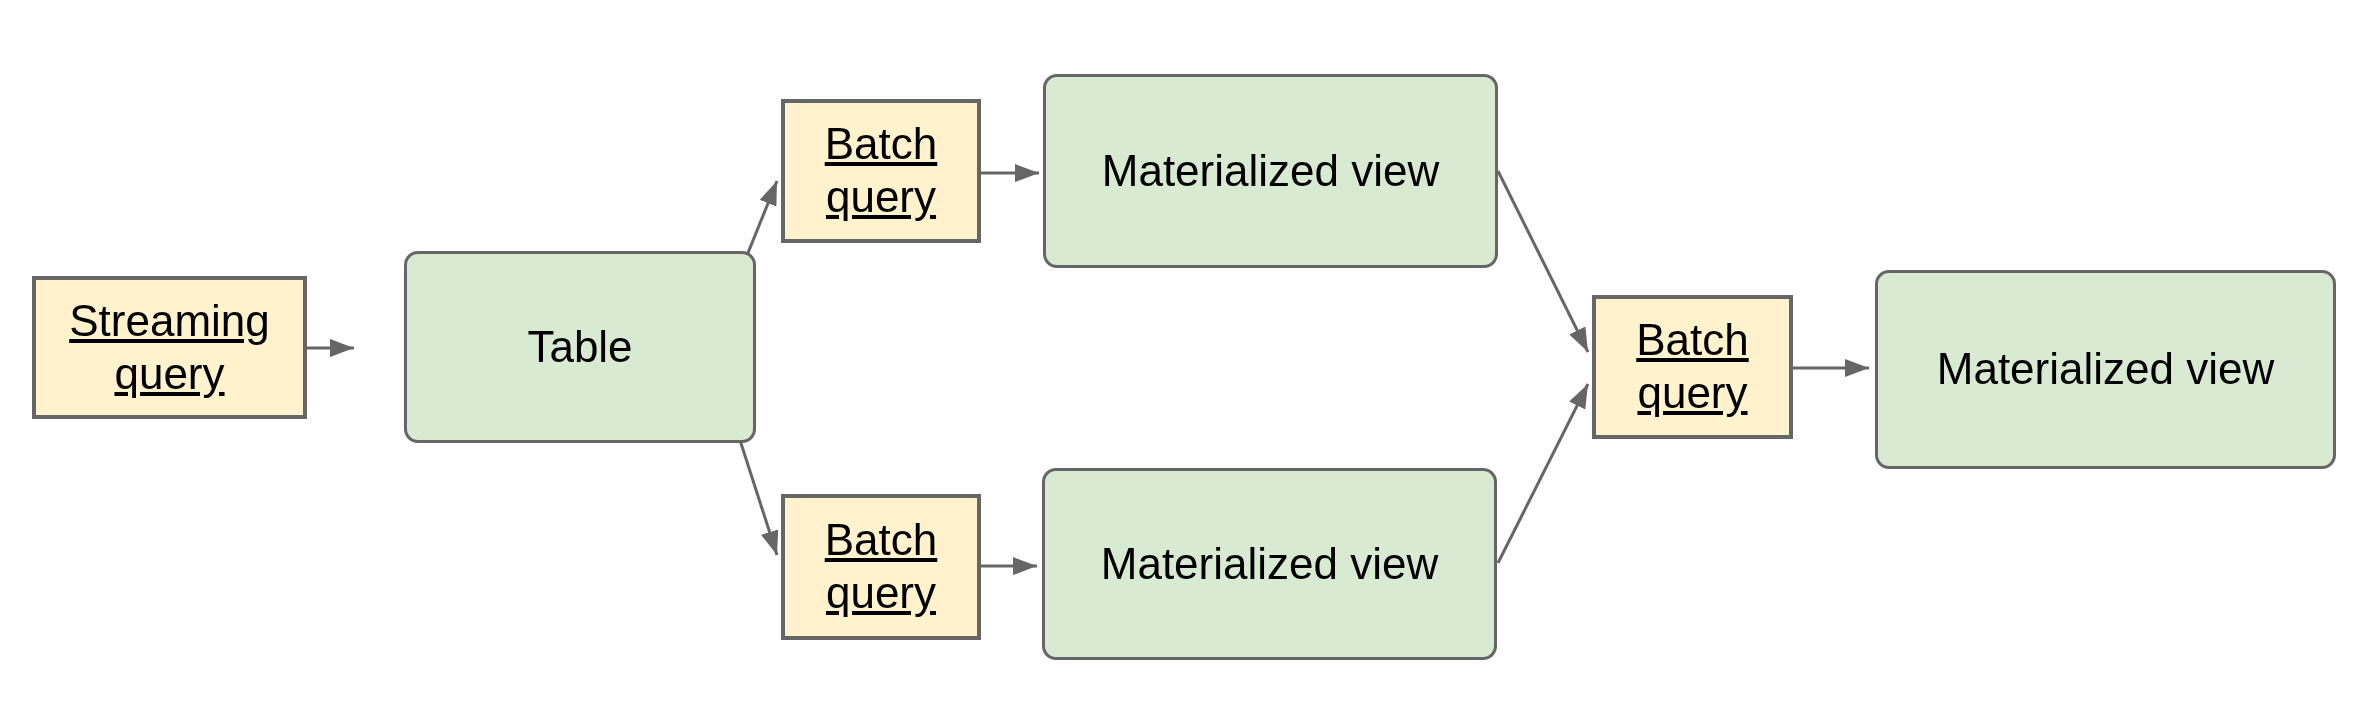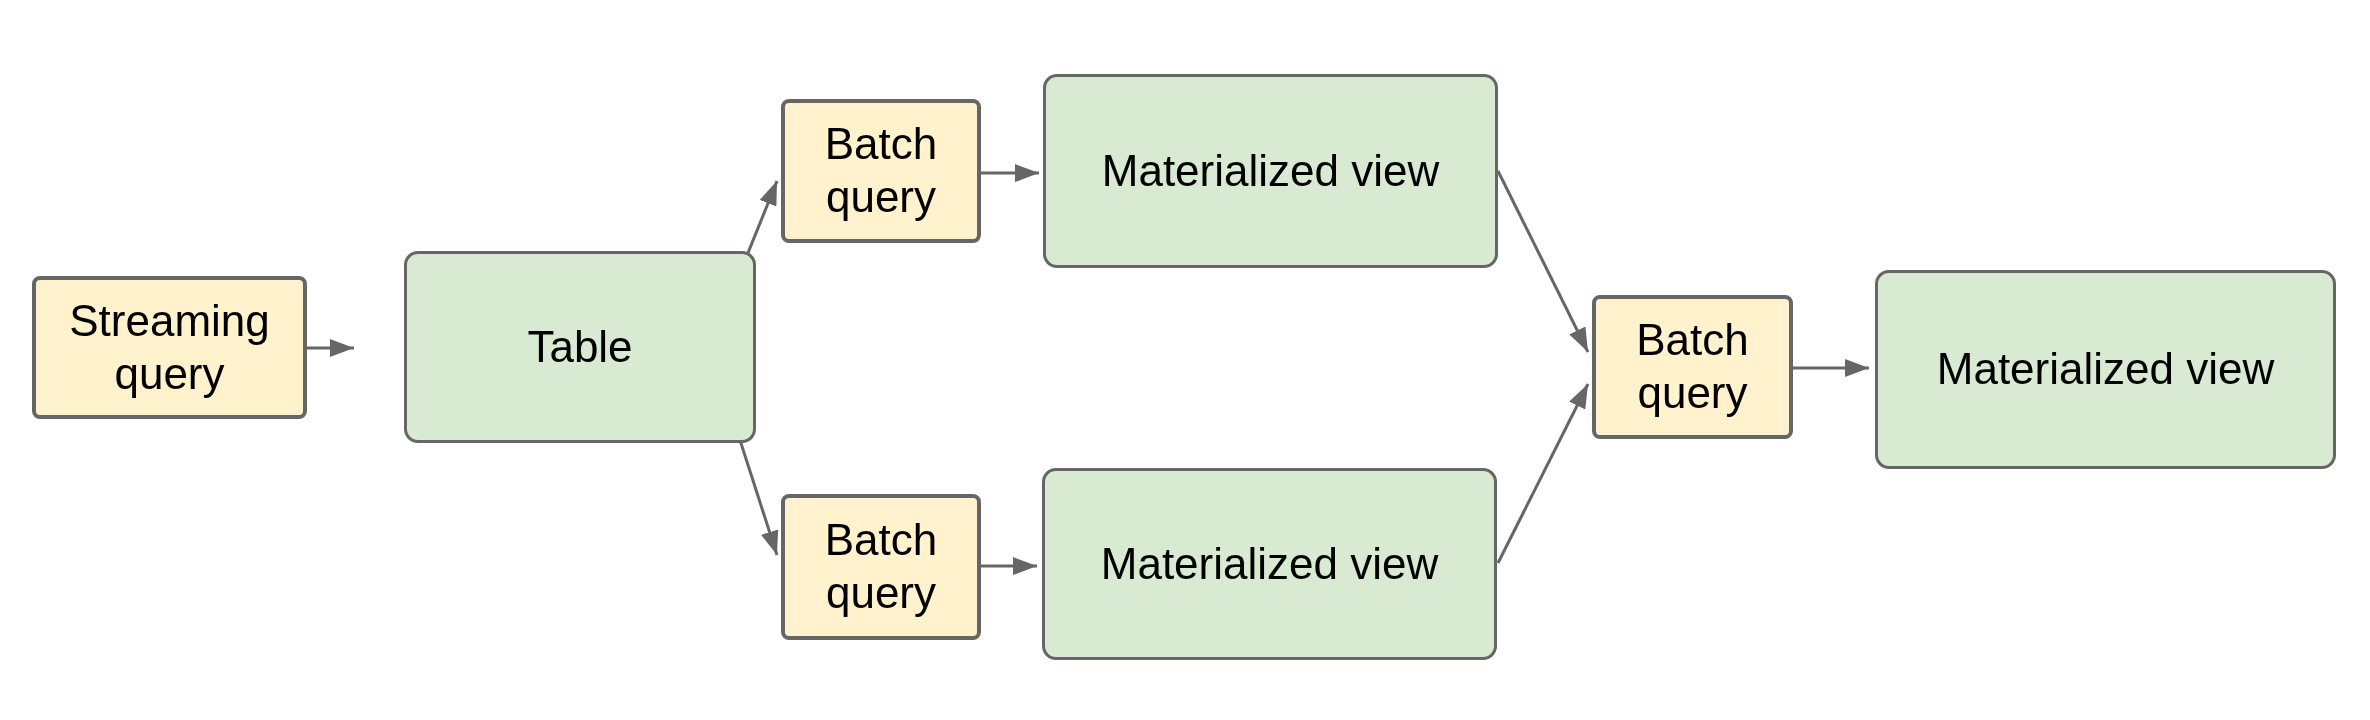--- a/index.html
+++ b/index.html
@@ -43,21 +43,22 @@
     justify-content: center;
     text-align: center;
     color: var(--text-black);
     font-size: 44px;
     line-height: 1.2;
     padding: 0 6px;
   }
   .node.yellow {
     background: var(--node-yellow);
     border: 4px solid var(--border-gray);
-    border-radius: 8px;
+    border-radius: 0;
+    text-decoration: underline;
   }
   .node.green {
     background: var(--node-green);
     border: 3px solid var(--border-gray);
     border-radius: 14px;
   }
   #n-streaming   { left: 32px;   top: 276px; width: 275px; height: 143px; }
   #n-table       { left: 358px;  top: 251px; width: 352px; height: 192px; margin-left: 46px; }
   #n-batch-top   { left: 781px;  top: 99px;  width: 200px; height: 144px; }
   #n-mv-top      { left: 1043px; top: 74px;  width: 455px; height: 194px; }

